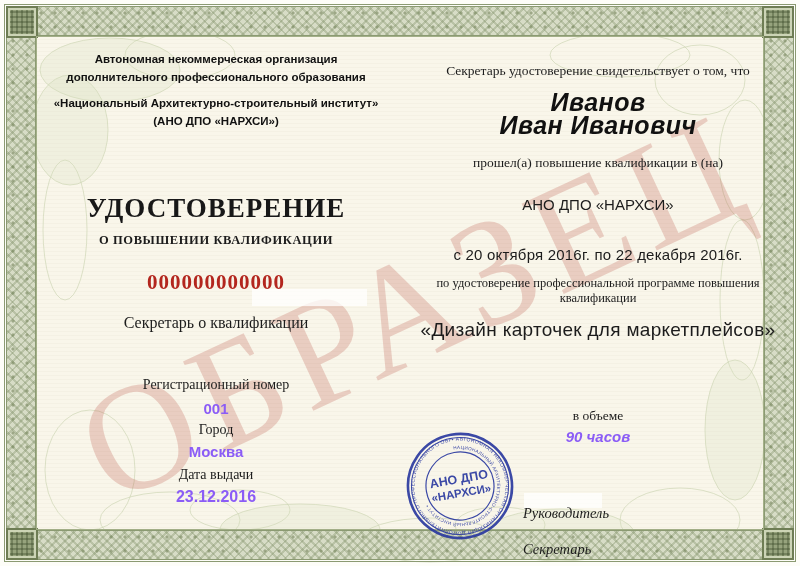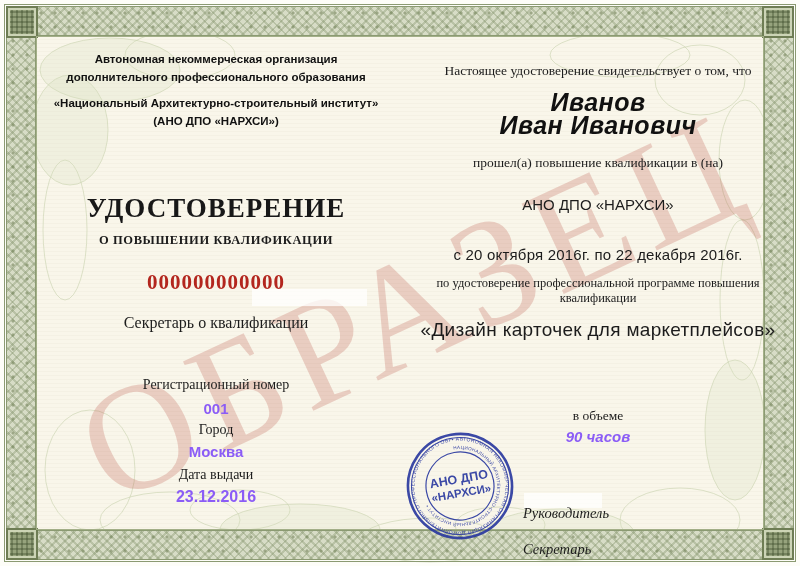--- a/index.html
+++ b/index.html
@@ -129,21 +129,21 @@
   <div class="tb lcol cert-sub">О ПОВЫШЕНИИ КВАЛИФИКАЦИИ</div>
   <div class="tb lcol cert-num">000000000000</div>
   <div class="tb lcol doc-type">Секретарь о квалификации</div>
   <div class="tb lcol lbl reg-lbl">Регистрационный номер</div>
   <div class="tb lcol val reg-val">001</div>
   <div class="tb lcol lbl city-lbl">Город</div>
   <div class="tb lcol val city-val">Москва</div>
   <div class="tb lcol lbl date-lbl">Дата выдачи</div>
   <div class="tb lcol val date-val">23.12.2016</div>
 
-  <div class="tb rcol statement">Настоящее удостоверение свидетельствует о том, что</div>
+  <div class="tb rcol statement">Секретарь удостоверение свидетельствует о том, что</div>
   <div class="tb rcol name name1">Иванов</div>
   <div class="tb rcol name name2">Иван Иванович</div>
   <div class="tb rcol course-intro">прошел(а) повышение квалификации в (на)</div>
   <div class="tb rcol sans-b org-short">АНО ДПО «НАРХСИ»</div>
   <div class="tb rcol sans-b period">с 20 октября 2016г. по 22 декабря 2016г.</div>
   <div class="tb rcol prog-intro">по удостоверение профессиональной программе повышения квалификации</div>
   <div class="tb rcol sans-b prog-name">«Дизайн карточек для маркетплейсов»</div>
   <div class="tb rcol vol-lbl">в объеме</div>
   <div class="tb rcol val vol-val">90 часов</div>
   <div class="sig head">Руководитель</div>

